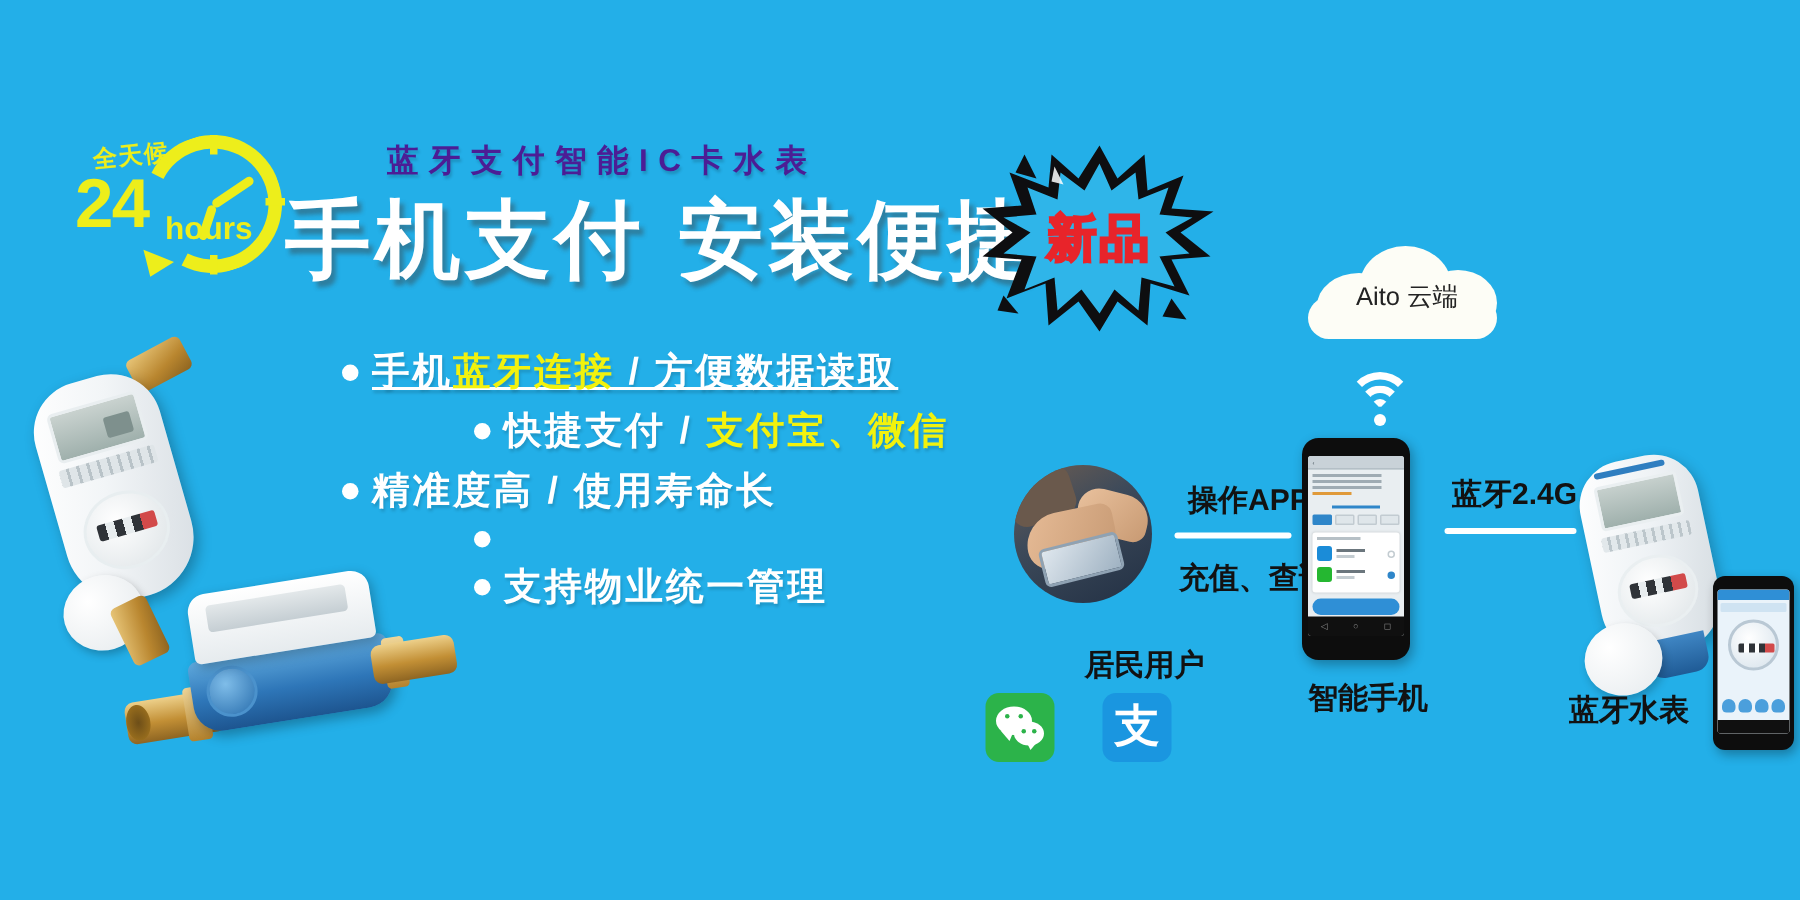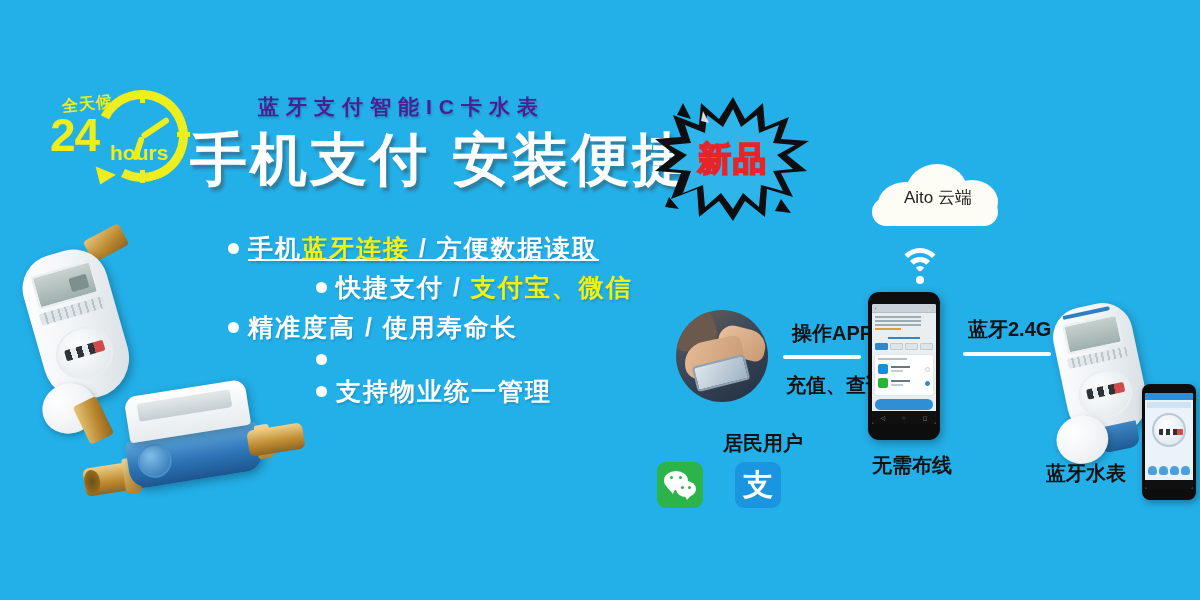--- a/index.html
+++ b/index.html
@@ -509,21 +509,21 @@
         </div>
       </div>
       <div class="btn"></div>
       <div class="nav">
           <span>◁</span>
           <span>○</span>
           <span>◻</span>
         </div>
     </div>
   </div>
-  <div class="lbl" style="left:872px; top:452px;">无需布线</div>
+  <div class="lbl" style="left:872px; top:452px;">智能手机</div>
 
   <div class="lbl" style="left:968px; top:316px;">蓝牙2.4G</div>
   <div class="connector" style="left:963px; top:352px; width:88px;"></div>
 
   <div class="meterC">
     <div class="body">
       <div class="brand"></div>
       <div class="lcd"></div>
       <div class="keys"></div>
       <div class="dial"></div>

